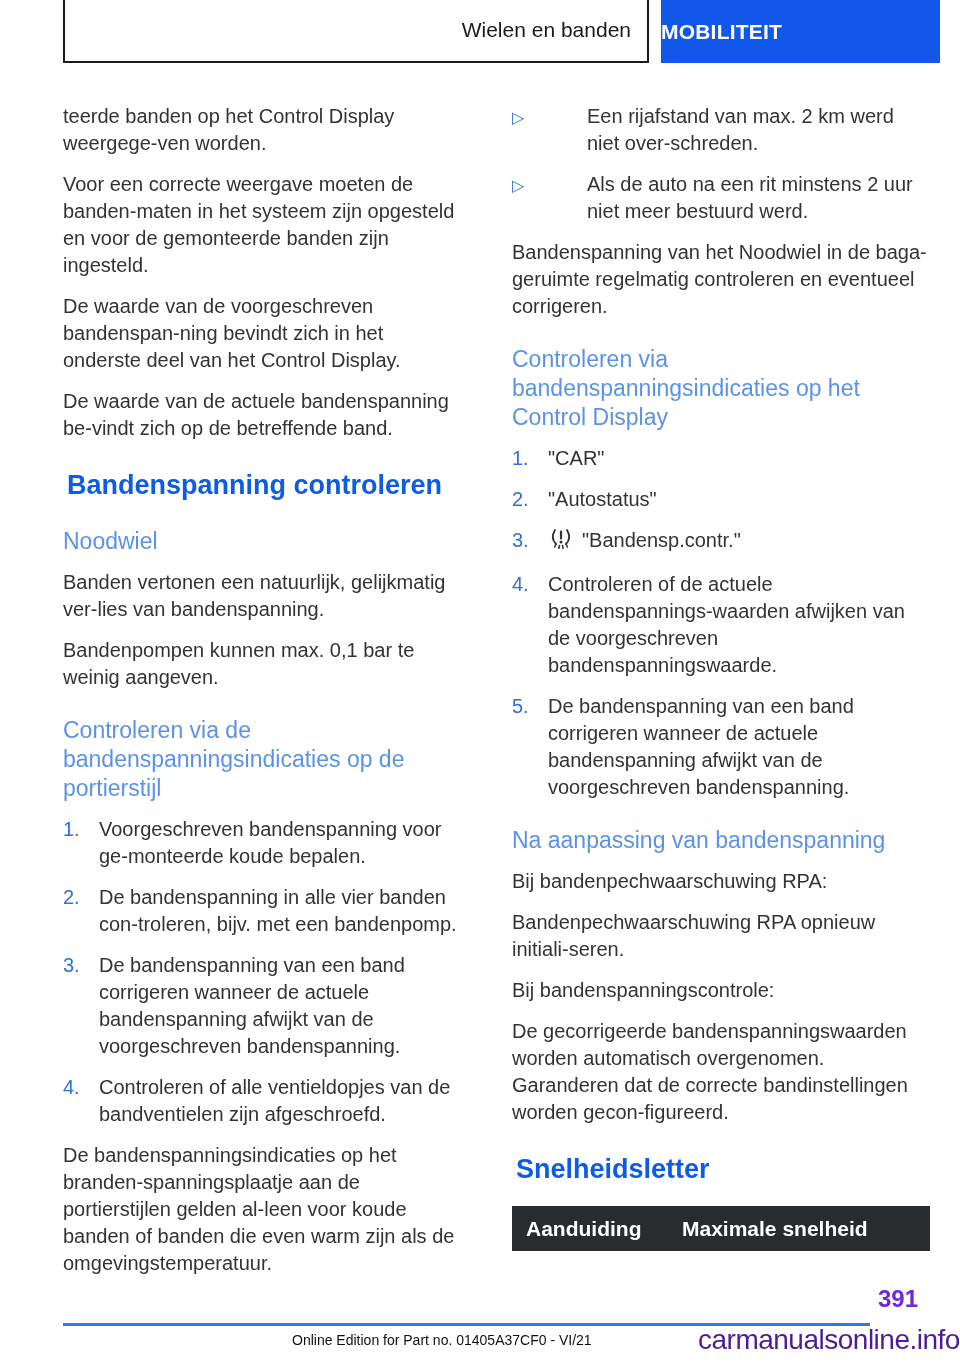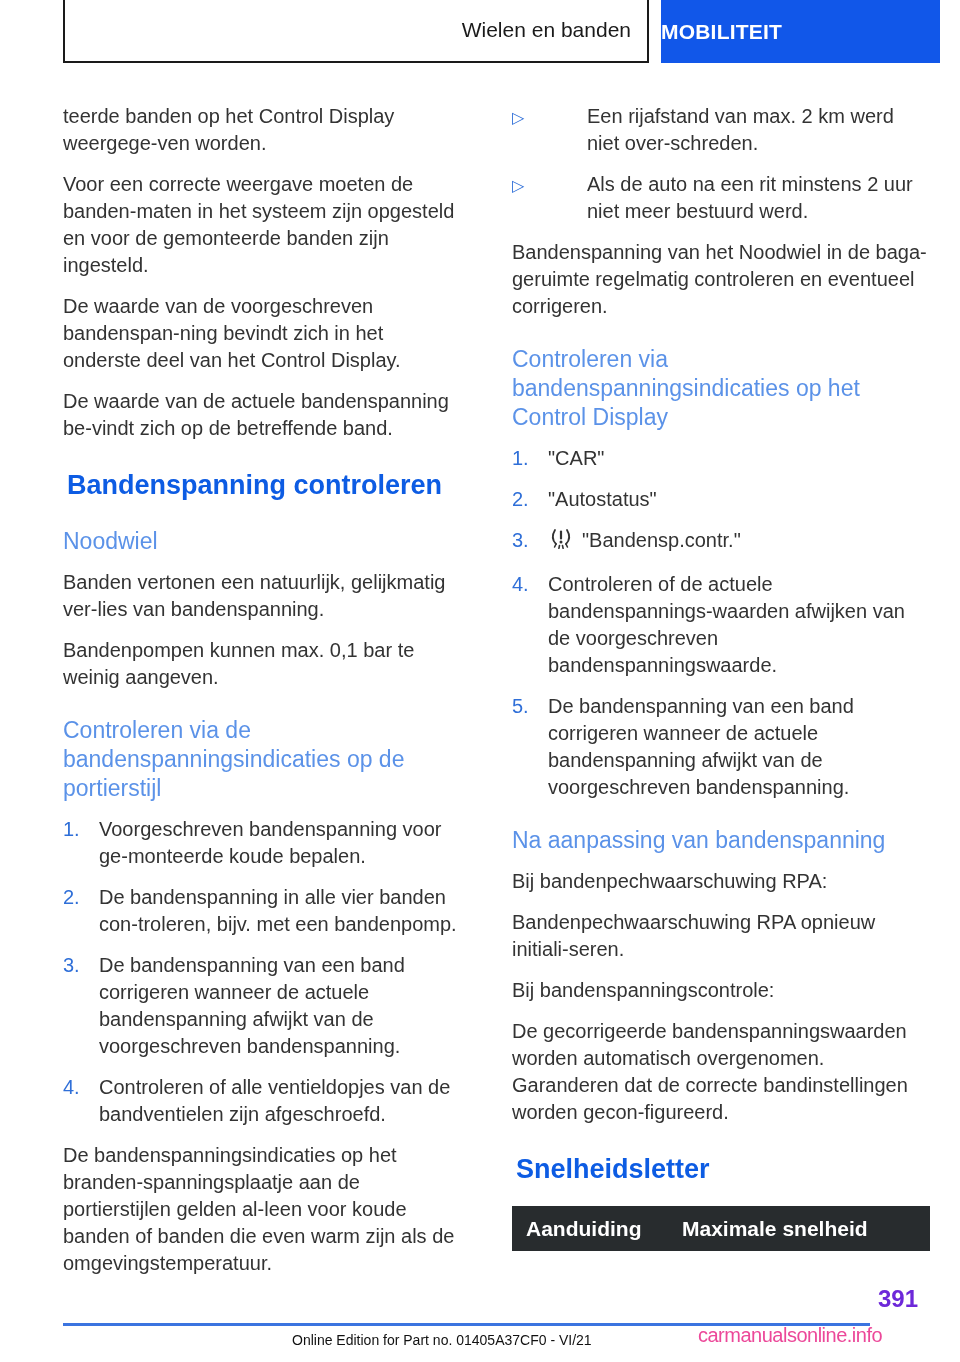--- a/index.html
+++ b/index.html
@@ -63,21 +63,21 @@
   .footer-rule{
     position:absolute;left:63px;top:1323px;width:807px;height:3px;
     background:#3b74e0;
   }
   .edition-line{
     position:absolute;left:292px;top:1332px;
     font-size:14px;color:#111111;white-space:nowrap;
   }
   .watermark{
     position:absolute;left:698px;top:1324px;
-    font-size:20px;color:#ec4899;letter-spacing:-0.5px;white-space:nowrap;
+    font-size:28px;color:#4c1d95;letter-spacing:-0.5px;white-space:nowrap;
   }
 </style>
 </head>
 <body>
 
 <div class="page">
 
   <div class="hdr-section">
     <span>Wielen en banden</span>
   </div>

